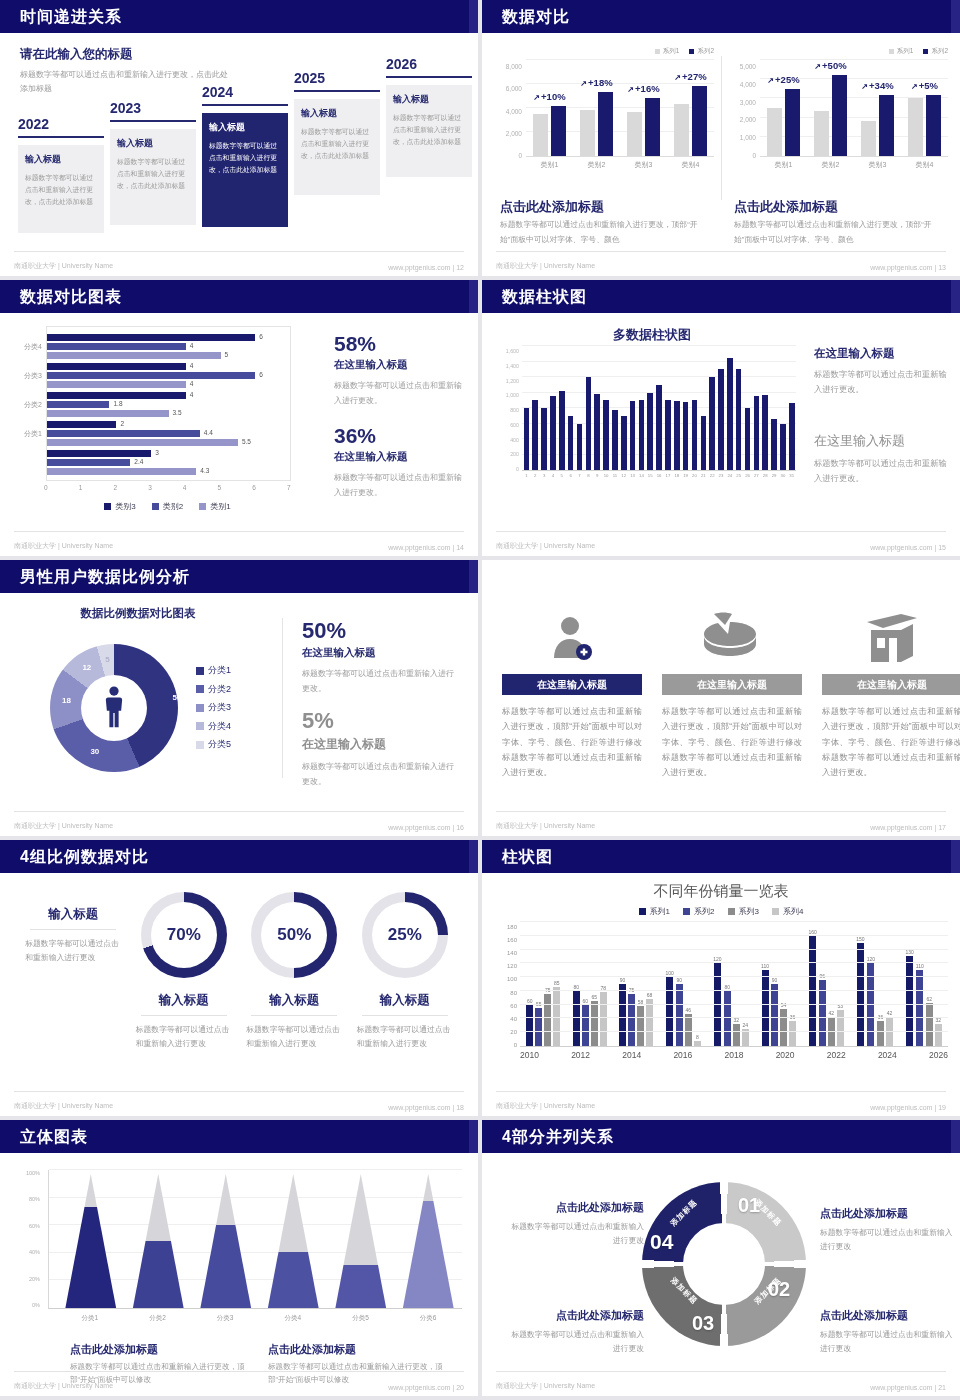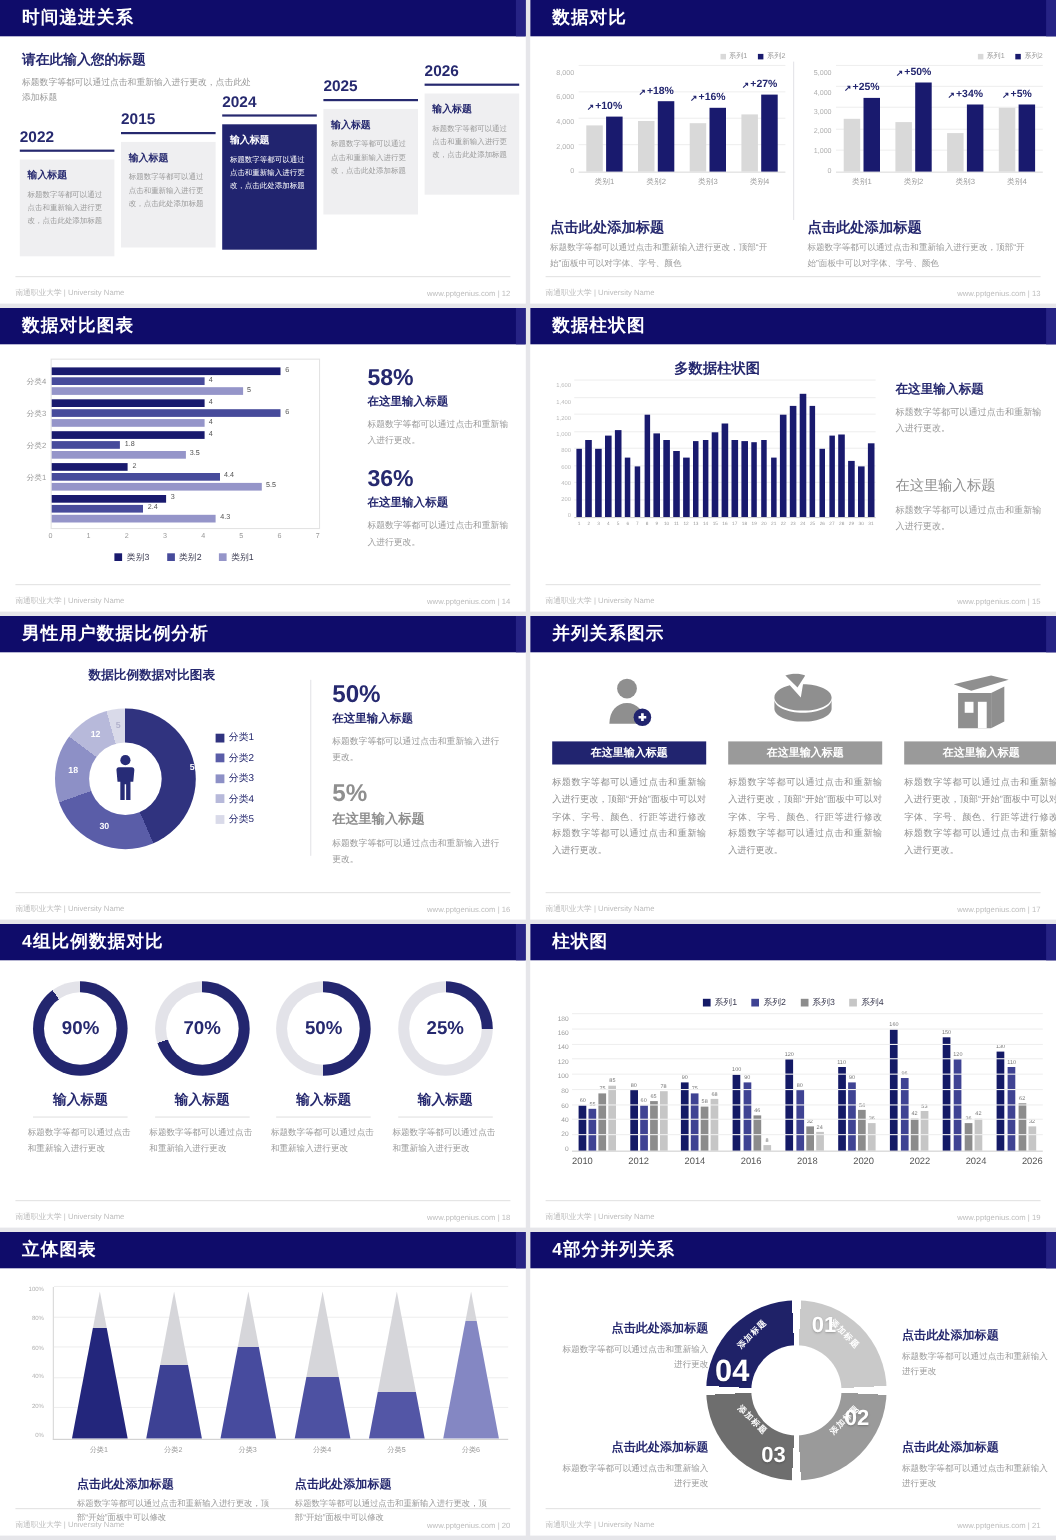--- a/index.html
+++ b/index.html
@@ -130,21 +130,21 @@
   .cone{width:54px;height:134px;clip-path:polygon(50% 0,97% 100%,3% 100%);}
   .cone-cats{position:absolute;left:42px;right:4px;top:148px;display:flex;justify-content:space-around;font-size:6.5px;color:#9a9a9a;}
   .cone-cap{position:absolute;width:185px;}
   .cone-cap .cap-t{font-size:11px;font-weight:bold;color:#26296f;}
   .cone-cap .cap-b{font-size:7.6px;color:#9a9a9a;line-height:1.7;margin-top:4px;}
 
   
   .ring4{position:absolute;left:160px;top:62px;width:164px;height:164px;border-radius:50%;}
   .ring4-hole{position:absolute;left:41px;top:41px;width:82px;height:82px;border-radius:50%;background:#fff;}
   .r4-num{position:absolute;color:#fff;font-weight:bold;font-size:20px;text-shadow:0 1px 2px rgba(0,0,0,.25);}
-  .r4-num.big{font-size:28px;}
+  .r4-num.big{font-size:21px;}
   .r4-lab{position:absolute;width:44px;text-align:center;color:#fff;font-size:7.5px;font-weight:bold;letter-spacing:1px;}
   .r4-block{position:absolute;width:136px;}
   .r4-block .cap-t{font-size:11px;font-weight:bold;color:#26296f;}
   .r4-block .cap-b{font-size:7.8px;color:#9a9a9a;line-height:1.85;margin-top:5px;}
   .r4-block.right-al{text-align:right;}
 </style>
 </head>
 <body>
 
 <div class="sheet">
@@ -159,21 +159,21 @@
     </div>
     <div class="tl-item" style="left:18px;top:116px">
       <div class="tl-year">2022</div>
       <div class="tl-line"></div>
       <div class="tl-box" style="height:88px">
         <div class="bt">输入标题</div>
         <div class="bb">标题数字等都可以通过点击和重新输入进行更改，点击此处添加标题</div>
       </div>
     </div>
     <div class="tl-item" style="left:110px;top:100px">
-      <div class="tl-year">2015</div>
+      <div class="tl-year">2023</div>
       <div class="tl-line"></div>
       <div class="tl-box" style="height:96px">
         <div class="bt">输入标题</div>
         <div class="bb">标题数字等都可以通过点击和重新输入进行更改，点击此处添加标题</div>
       </div>
     </div>
     <div class="tl-item" style="left:202px;top:84px">
       <div class="tl-year">2024</div>
       <div class="tl-line"></div>
       <div class="tl-box hl" style="height:114px">
@@ -660,23 +660,20 @@
       <div class="stat-title" style="font-size:12px">在这里输入标题</div>
       <div class="stat-body">标题数字等都可以通过点击和重新输入进行更改。</div>
     </div>
     <footer class="sl-footer">
       <span>南通职业大学 | University Name</span>
       <span><span>www.pptgenius.com</span> <span>|</span> <span>16</span></span>
     </footer>
   </section>
 
   <section class="slide">
-    <header class="sl-header">
-      <span>并列关系图示</span>
-    </header>
     <div class="par-col" style="left:20px">
       <div class="par-icon">
         <svg width="56" height="54" viewBox="0 0 56 54">
           <g fill="#8f8f8f">
             <circle cx="26" cy="14" r="9"></circle>
             <path d="M10 46c0-12 7-19 16-19s16 7 16 19z"></path>
           </g>
           <circle cx="40" cy="40" r="8" fill="#21246f"></circle>
           <path d="M36.5 40h7M40 36.5v7" stroke="#fff" stroke-width="2.4"></path>
         </svg>
@@ -717,23 +714,20 @@
       <span><span>www.pptgenius.com</span> <span>|</span> <span>17</span></span>
     </footer>
   </section>
 
   <section class="slide">
     <header class="sl-header">
       <span>4组比例数据对比</span>
     </header>
     <div class="grow">
       <div class="gcol">
-        <div class="gring" style="background: conic-gradient(rgb(35, 38, 111) 324deg, rgb(227, 227, 233) 0deg);">
-          <div class="gring-hole">90%</div>
-        </div>
         <div class="gtitle">输入标题</div>
         <div class="gbody">标题数字等都可以通过点击和重新输入进行更改</div>
       </div>
       <div class="gcol">
         <div class="gring" style="background: conic-gradient(rgb(35, 38, 111) 252deg, rgb(227, 227, 233) 0deg);">
           <div class="gring-hole">70%</div>
         </div>
         <div class="gtitle">输入标题</div>
         <div class="gbody">标题数字等都可以通过点击和重新输入进行更改</div>
       </div>
@@ -755,20 +749,21 @@
     <footer class="sl-footer">
       <span>南通职业大学 | University Name</span>
       <span><span>www.pptgenius.com</span> <span>|</span> <span>18</span></span>
     </footer>
   </section>
 
   <section class="slide">
     <header class="sl-header">
       <span>柱状图</span>
     </header>
+    <div class="gp-title">不同年份销量一览表</div>
     <div class="gp-legend">
         <div class="hlg">
           <div class="lg-sq" style="background: rgb(20, 26, 102);"></div>
           <div>系列1</div>
         </div>
         <div class="hlg">
           <div class="lg-sq" style="background: rgb(63, 67, 147);"></div>
           <div>系列2</div>
         </div>
         <div class="hlg">

